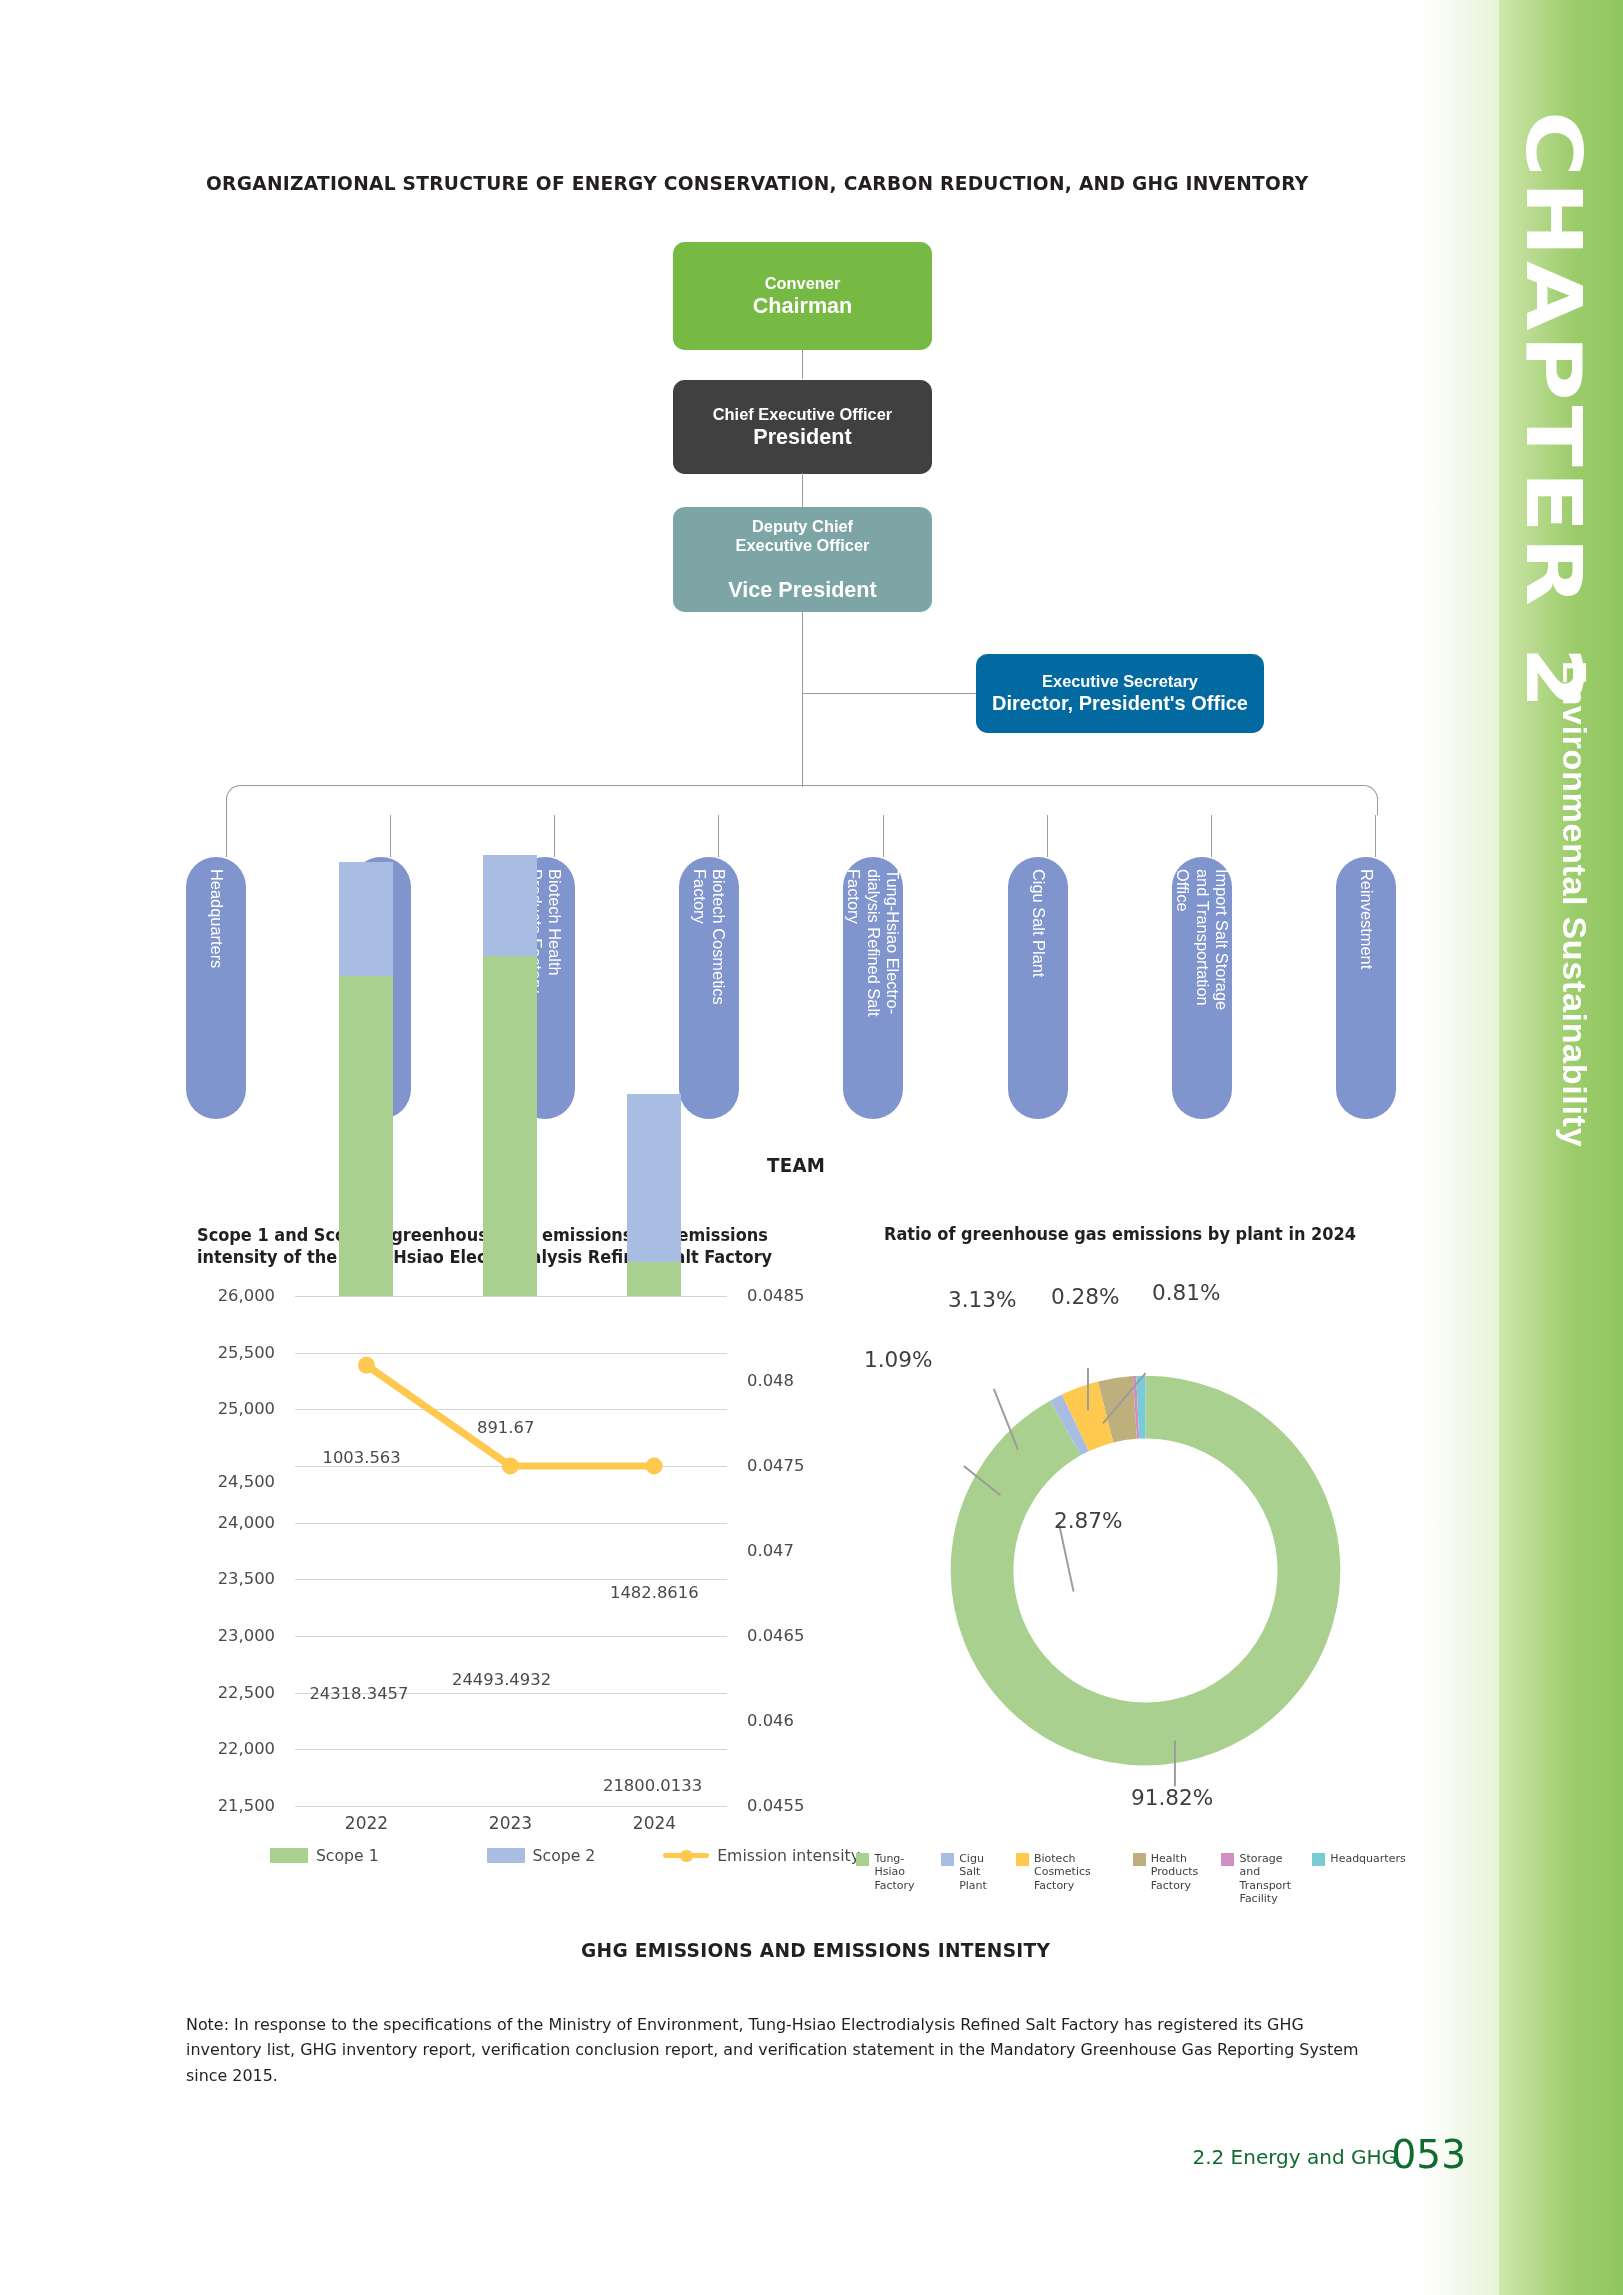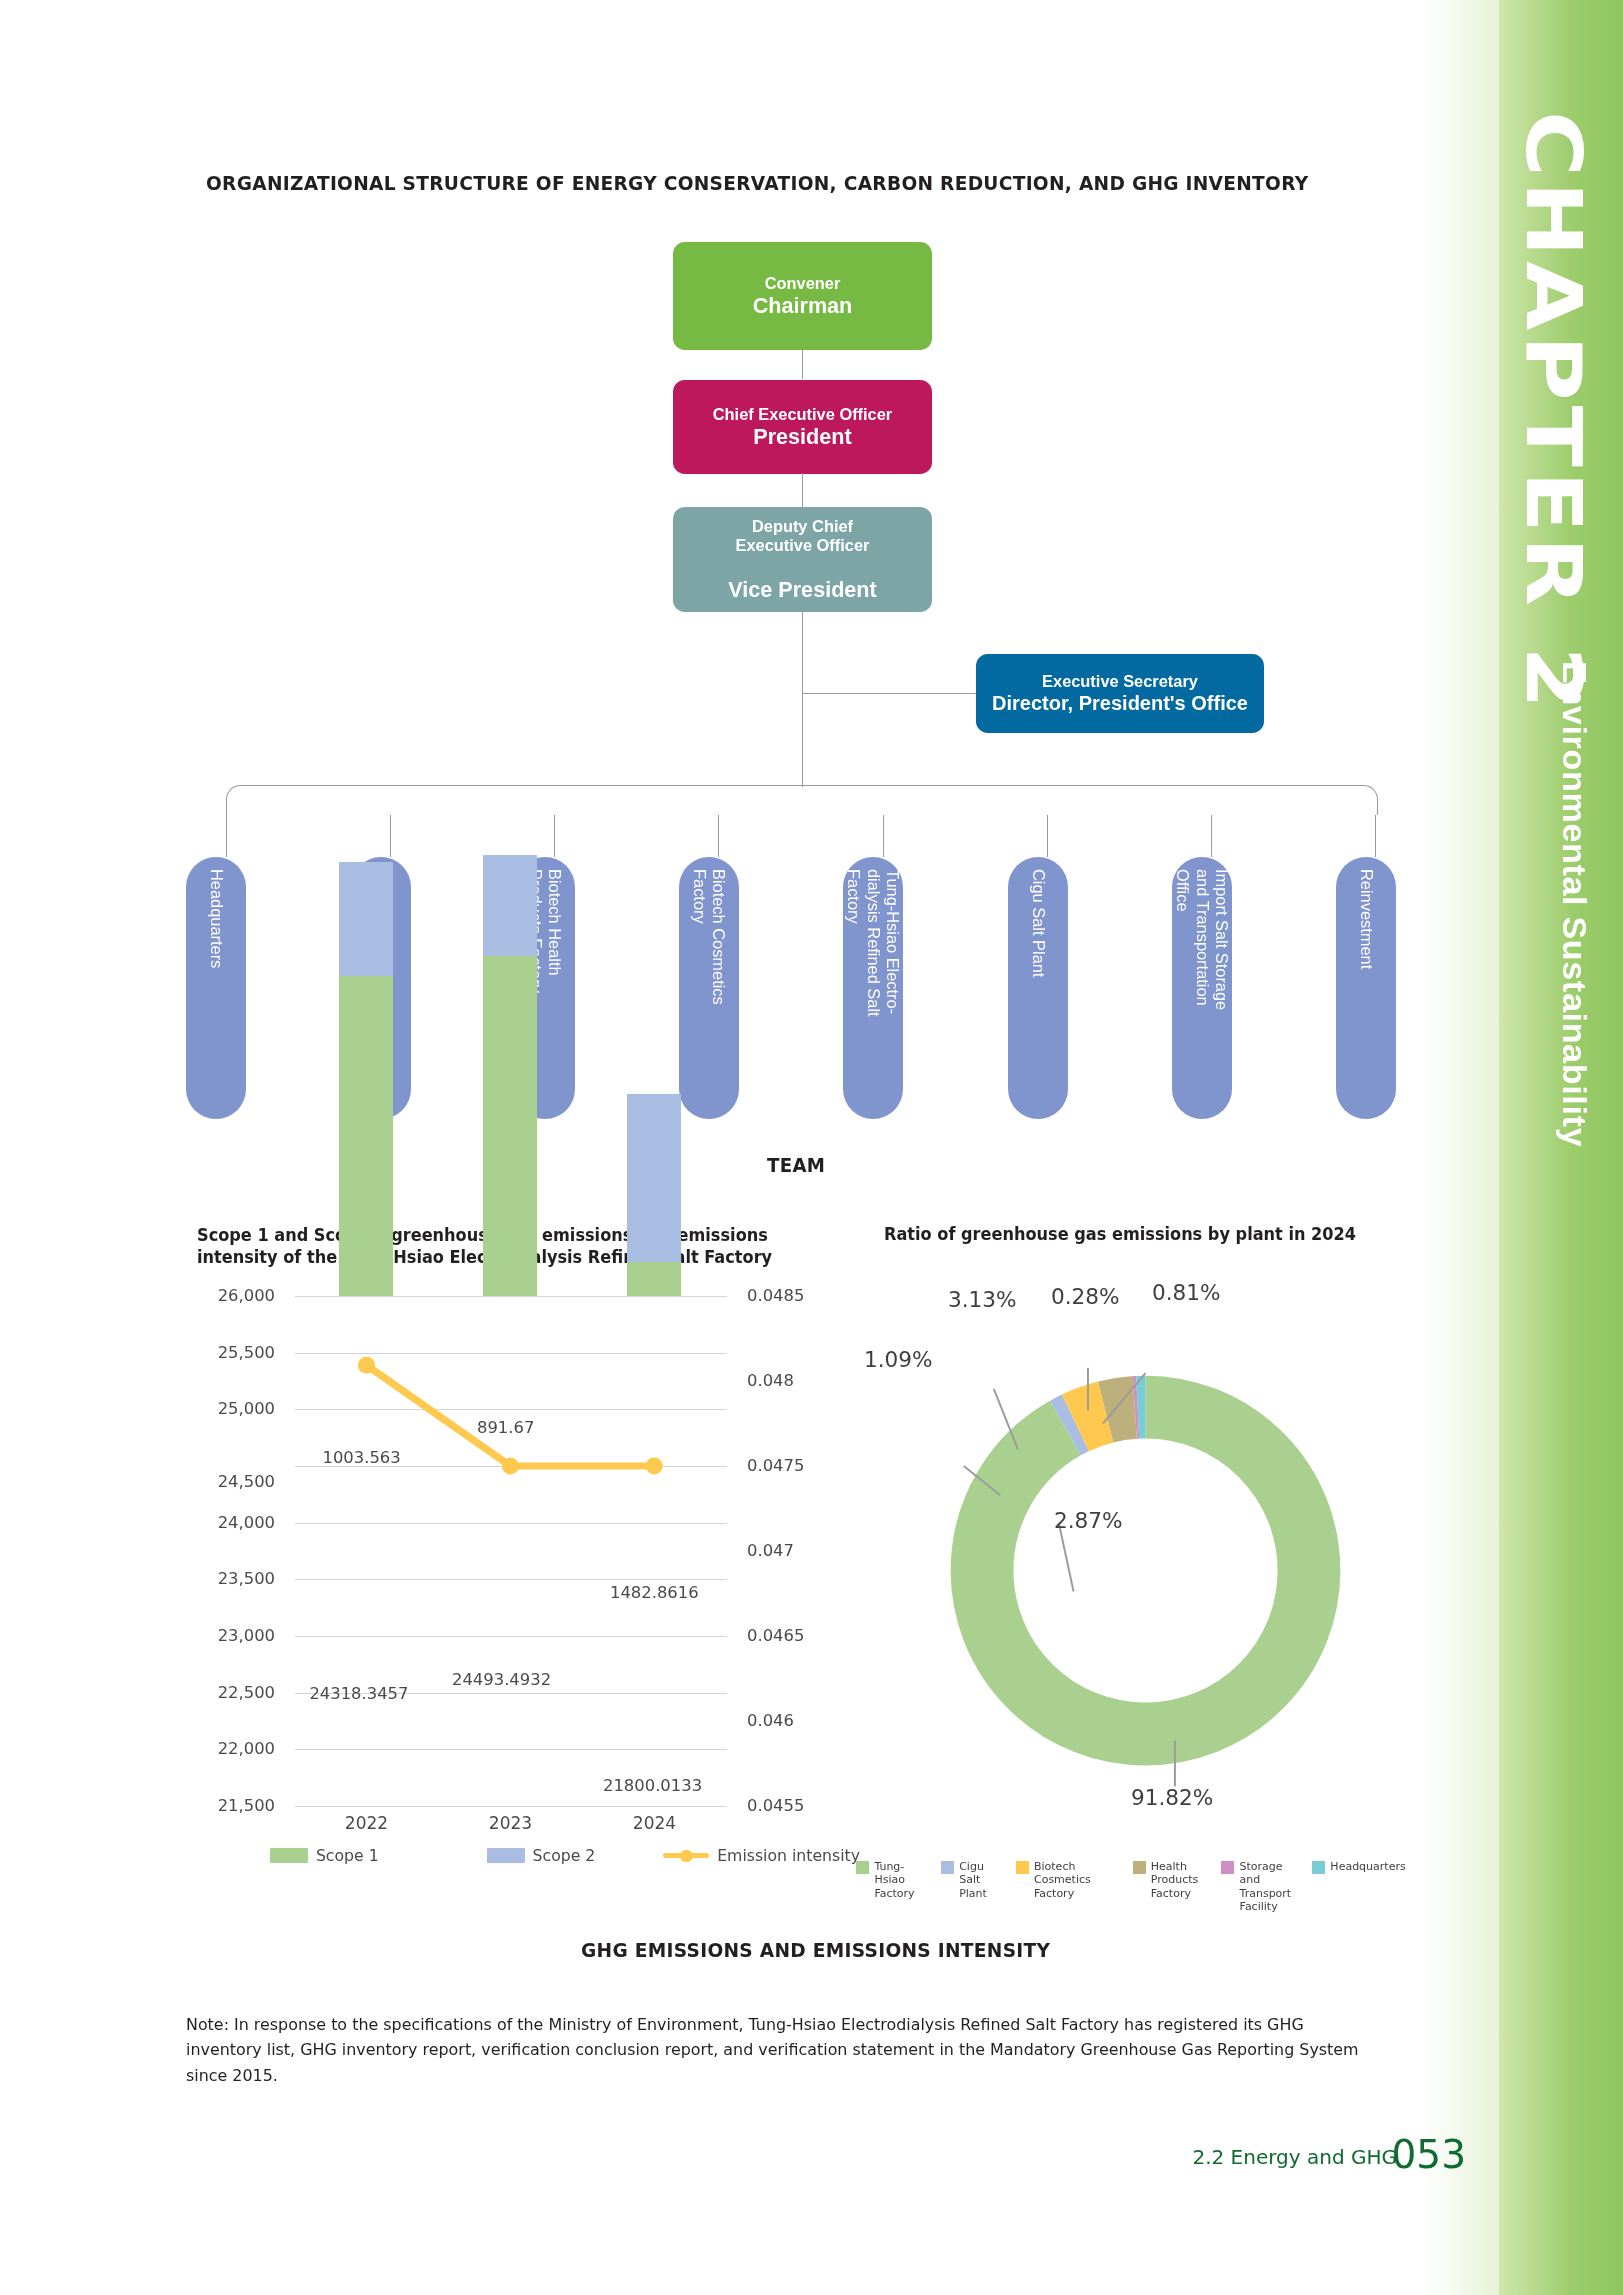--- a/index.html
+++ b/index.html
@@ -67,21 +67,21 @@
   
   .orgbox{
     position:absolute;border-radius:11.8px;color:#fff;
     display:flex;flex-direction:column;align-items:center;justify-content:center;
     text-align:center;line-height:1.14;
   }
   .orgbox .role{font-size:16.4px;font-weight:bold;}
   .orgbox .name{font-size:21.6px;font-weight:bold;margin-top:1.3px;}
 
   #box-chairman{left:673px;top:242px;width:259px;height:108px;background:#76b943;}
-  #box-president{left:673px;top:380px;width:259px;height:94px;background:#be185d;}
+  #box-president{left:673px;top:380px;width:259px;height:94px;background:#404040;}
   #box-vp{left:673px;top:507px;width:259px;height:105px;background:#7ea5a5;gap:22px;}
   #box-secretary{left:976px;top:654px;width:288px;height:79px;background:#0369a1;}
   #box-secretary .role{font-size:16.4px;}
   #box-secretary .name{font-size:20px;}
 
   .deptbox{
     position:absolute;top:857px;width:60px;height:262px;
     border-radius:30px;background:#8094ce;
     display:flex;align-items:flex-start;justify-content:center;
     padding-top:11.8px;box-sizing:border-box;
@@ -156,21 +156,21 @@
     font-family:"DejaVu Sans", sans-serif;
     font-size:17px;font-weight:bold;color:#231f20;
     transform:scaleX(0.95);transform-origin:left top;
   }
   .donut-label{
     position:absolute;font-size:21.6px;color:#3f3f3f;
     font-family:"DejaVu Sans", sans-serif;white-space:nowrap;
   }
   .dlegend{
     position:absolute;left:5.2px;top:628px;width:582px;
-    display:flex;align-items:flex-start;margin-top:8px;
+    display:flex;align-items:flex-start;
   }
   .dleg-item{display:flex;align-items:flex-start;margin-right:11.8px;}
   .dleg-sw{width:13px;height:13px;flex:none;margin-top:1.3px;}
   .dleg-txt{
     margin-left:5.2px;font-size:11px;color:#3f3f3f;line-height:1.22;
     font-family:"DejaVu Sans", sans-serif;white-space:pre-line;
   }
 
   
   #note{

